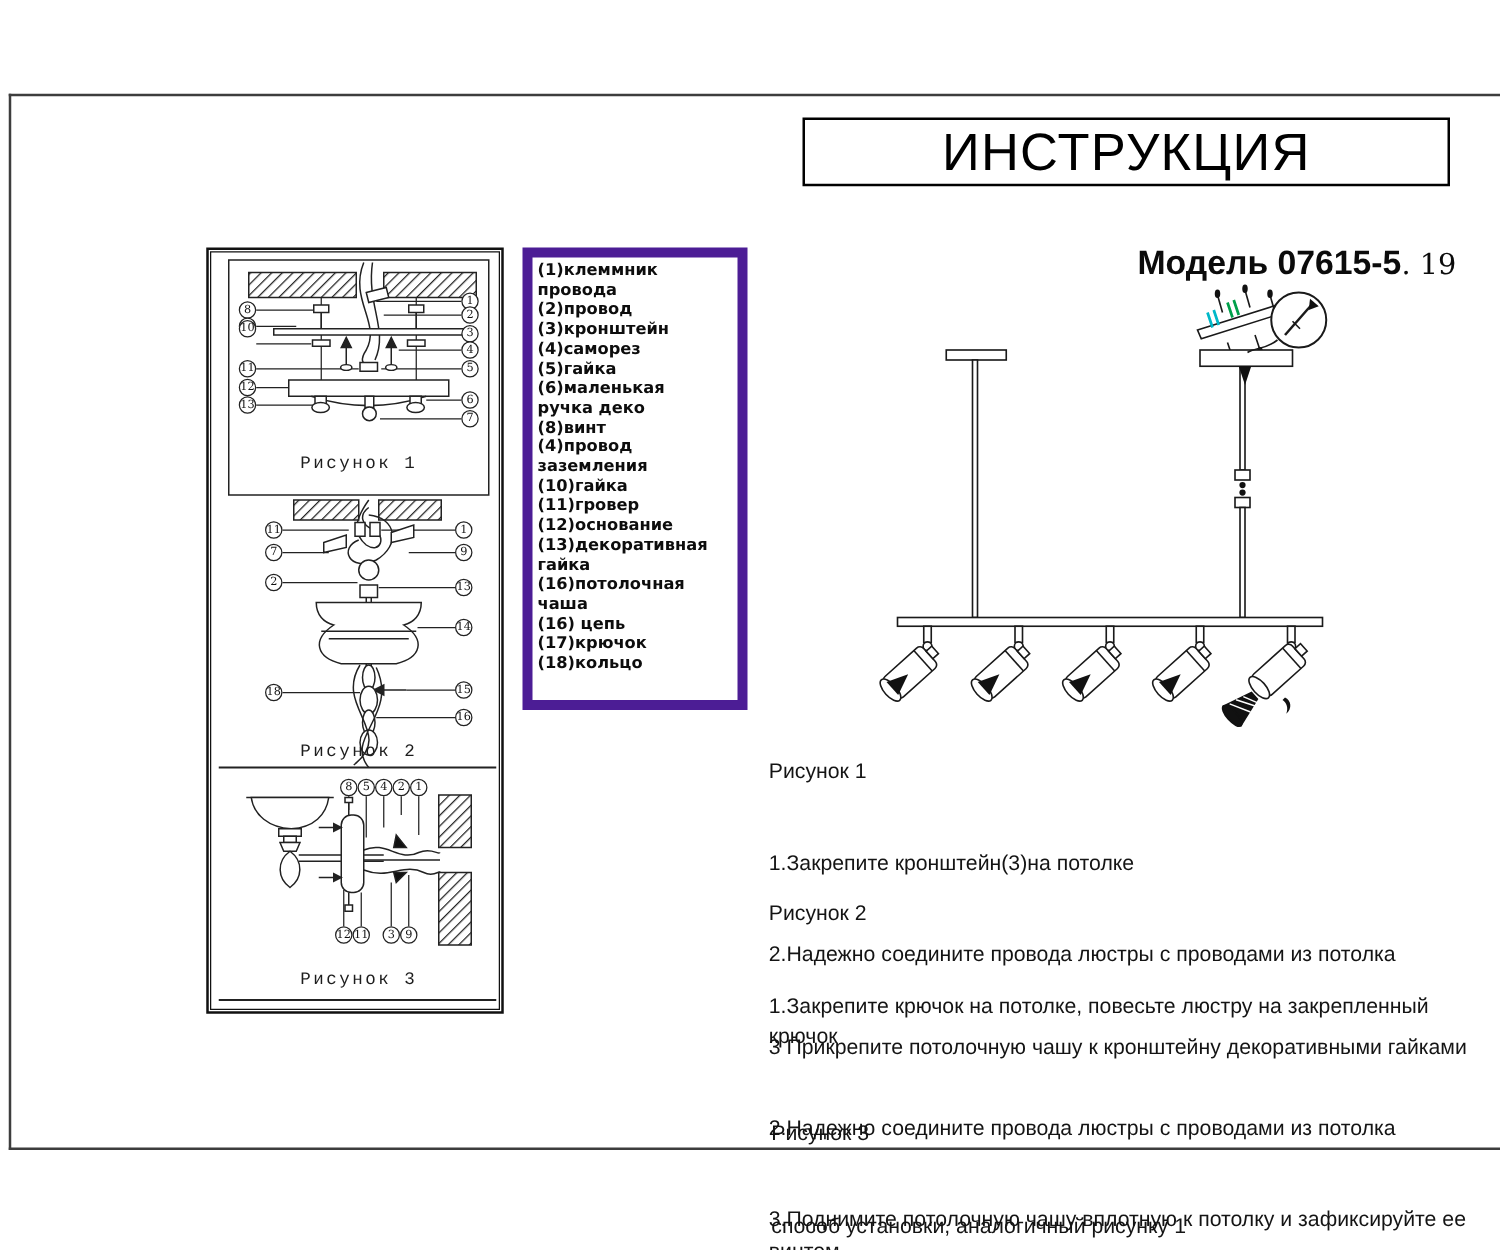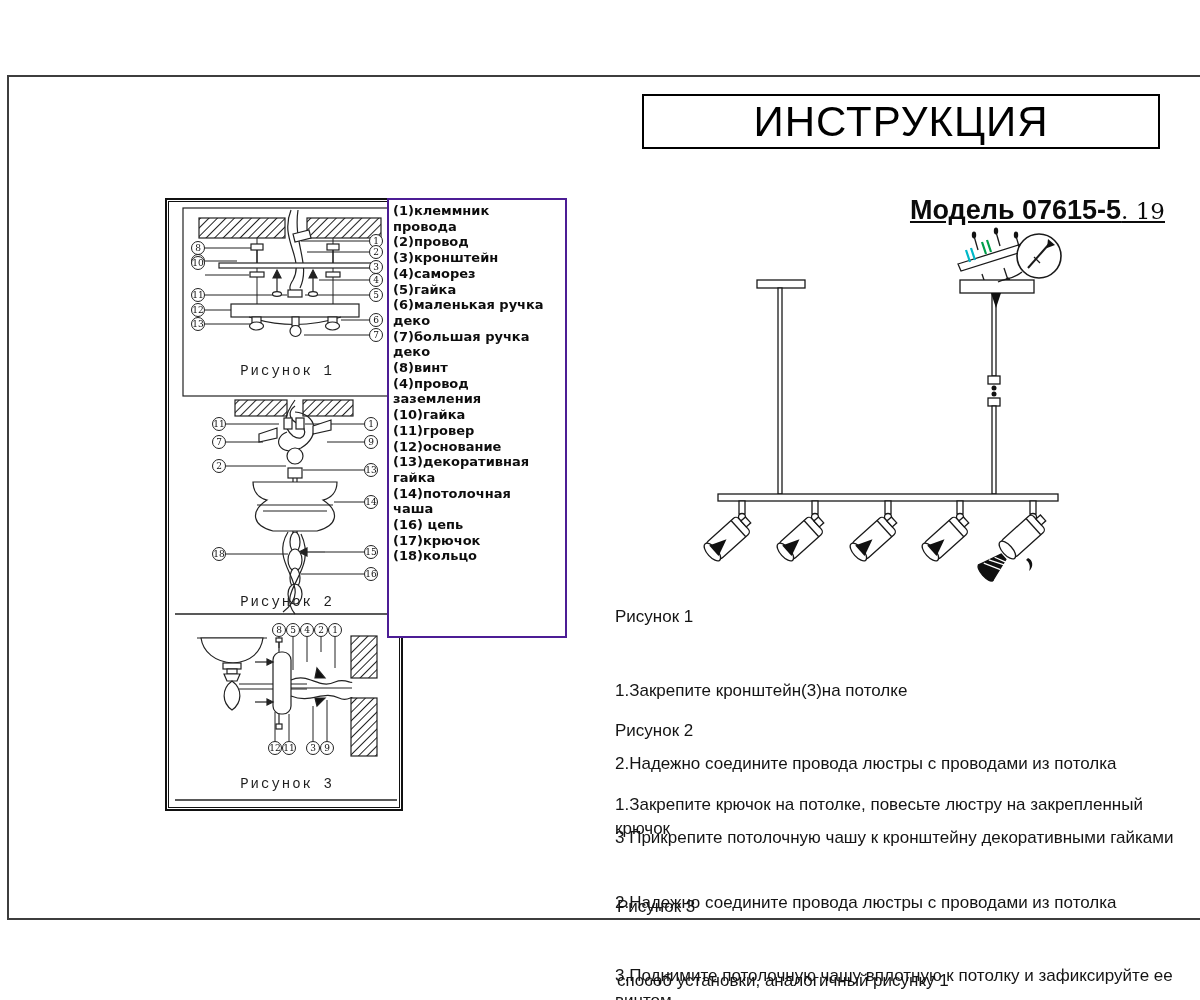--- a/index.html
+++ b/index.html
@@ -14,21 +14,21 @@
     box-sizing:border-box;
   }
   .title-box{
     position:absolute;left:642px;top:94px;width:518px;height:55px;
     border:2.5px solid #000;box-sizing:border-box;
     display:flex;align-items:center;justify-content:center;
     font-size:42px;letter-spacing:1px;color:#000;
   }
   .model{
     position:absolute;left:700px;top:195px;width:465px;text-align:right;
-    font-size:27px;font-weight:600;color:#0b0b0b;text-decoration:underline;
+    font-size:27px;font-weight:600;color:#0b0b0b;
   }
   .model .suffix{font-family:"DejaVu Serif",serif;font-weight:400;font-size:23px;}
   
   .figures-panel{
     position:absolute;left:165px;top:198px;width:238px;height:613px;
     border:2px solid #111;box-sizing:border-box;background:#fff;
   }
   .figures-panel::after{
     content:"";position:absolute;inset:1px;border:1px solid #111;pointer-events:none;
   }
@@ -38,22 +38,22 @@
     font-family:"Liberation Mono",monospace;font-size:14px;letter-spacing:2px;color:#1d1d1d;
   }
   .ref{
     position:absolute;width:14px;height:14px;border:1px solid #222;border-radius:50%;
     background:#fff;box-sizing:border-box;
     font-family:"DejaVu Serif",serif;font-size:9px;line-height:1;color:#111;
     display:flex;align-items:center;justify-content:center;
   }
   
   .parts-box{
-    position:absolute;left:387px;top:198px;width:180px;height:440px;
-    border:2px solid #4c1d95;box-sizing:border-box;background:#fff;
+    position:absolute;left:418px;top:198px;width:180px;height:370px;
+    border:8px solid #4c1d95;box-sizing:border-box;background:#fff;
     padding:3px 12px 0 4px;
     font-family:"DejaVu Sans",sans-serif;font-weight:700;font-size:13px;line-height:15.7px;
     color:#0d0d0d;overflow-wrap:break-word;
   }
   
   .lamp{position:absolute;left:630px;top:226px;width:470px;height:358px;}
   
   .instr{
     position:absolute;width:582px;font-size:17px;line-height:24.5px;color:#141414;
     white-space:pre-wrap;
@@ -241,28 +241,27 @@
   <span class="ref" style="left:153px;top:541px">9</span>
 </div>
 
 <div class="parts-box">
   <div>(1)клеммник провода</div>
   <div>(2)провод</div>
   <div>(3)кронштейн</div>
   <div>(4)саморез</div>
   <div>(5)гайка</div>
   <div>(6)маленькая ручка деко</div>
-  <div>(7)большая ручка деко</div>
   <div>(8)винт</div>
   <div>(4)провод заземления</div>
   <div>(10)гайка</div>
   <div>(11)гровер</div>
   <div>(12)основание</div>
   <div>(13)декоративная гайка</div>
-  <div>(14)потолочная чаша</div>
+  <div>(16)потолочная чаша</div>
   <div>(16) цепь</div>
   <div>(17)крючок</div>
   <div>(18)кольцо</div>
 </div>
 
 <div class="lamp">
 <svg width="470" height="358" viewBox="0 0 470 358">
   <g stroke="#1a1a1a" stroke-width="1.3" fill="none">
 
     <rect x="127" y="54" width="48" height="8" fill="#fff"></rect>

